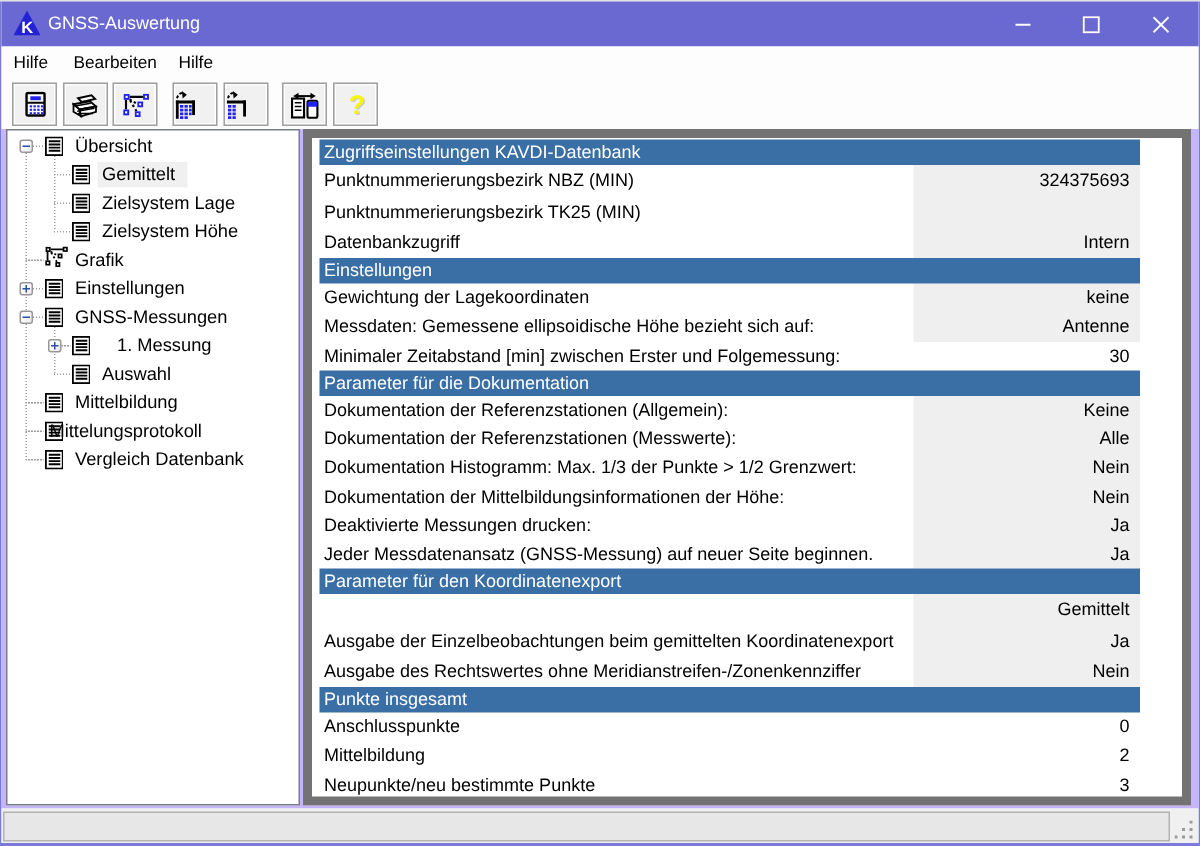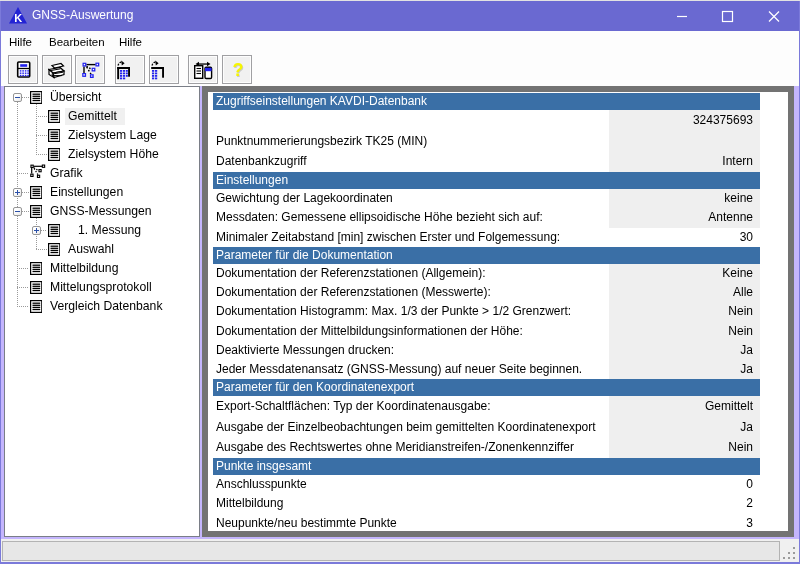--- a/index.html
+++ b/index.html
@@ -301,36 +301,37 @@
     <div class="trow abs" style="top:171.5px">
       <svg class="ticon abs" style="left:25px">
           <use href="#doc"></use>
         </svg>
       <span class="tlabel abs" style="left:45px">Mittelbildung</span>
     </div>
     <div class="trow abs" style="top:190.5px">
       <svg class="ticon abs" style="left:25px">
           <use href="#doc"></use>
         </svg>
-      <span class="tlabel abs" style="left:45px">Mittelungsprotokoll</span>
+      <span class="tlabel abs" style="left:28px">Mittelungsprotokoll</span>
     </div>
     <div class="trow abs" style="top:209.5px">
       <svg class="ticon abs" style="left:25px">
           <use href="#doc"></use>
         </svg>
       <span class="tlabel abs" style="left:45px">Vergleich Datenbank</span>
     </div>
   </div>
   <div id="rightpanel" class="abs">
     <div class="abs" style="left:401px;top:18px;width:151px;height:62px;background:#efefef"></div>
     <div class="abs" style="left:401px;top:97px;width:151px;height:38.7px;background:#efefef"></div>
     <div class="abs" style="left:401px;top:172px;width:151px;height:115px;background:#efefef"></div>
     <div class="abs" style="left:401px;top:304px;width:151px;height:62px;background:#efefef"></div>
     <div class="hdr abs" style="top:1px;height:17px;line-height:17px">Zugriffseinstellungen KAVDI-Datenbank</div>
     <div class="row abs" style="top:18px;height:20.67px;line-height:20.67px">
+        <span class="rlabel">Punktnummerierungsbezirk NBZ (MIN)</span>
         <span class="rval">324375693</span>
       </div>
     <div class="row abs" style="top:38.67px;height:20.67px;line-height:20.67px">
         <span class="rlabel">Punktnummerierungsbezirk TK25 (MIN)</span>
       </div>
     <div class="row abs" style="top:59.34px;height:20.67px;line-height:20.67px">
         <span class="rlabel">Datenbankzugriff</span>
         <span class="rval">Intern</span>
       </div>
     <div class="hdr abs" style="top:80px;height:17px;line-height:17px">Einstellungen</div>
@@ -366,21 +367,20 @@
     <div class="row abs" style="top:248.68px;height:19.17px;line-height:19.17px">
         <span class="rlabel">Deaktivierte Messungen drucken:</span>
         <span class="rval">Ja</span>
       </div>
     <div class="row abs" style="top:267.85px;height:19.17px;line-height:19.17px">
         <span class="rlabel">Jeder Messdatenansatz (GNSS-Messung) auf neuer Seite beginnen.</span>
         <span class="rval">Ja</span>
       </div>
     <div class="hdr abs" style="top:287px;height:17px;line-height:17px">Parameter für den Koordinatenexport</div>
     <div class="row abs" style="top:304px;height:20.67px;line-height:20.67px">
-        <span class="rlabel">Export-Schaltflächen: Typ der Koordinatenausgabe:</span>
         <span class="rval">Gemittelt</span>
       </div>
     <div class="row abs" style="top:324.67px;height:20.67px;line-height:20.67px">
         <span class="rlabel">Ausgabe der Einzelbeobachtungen beim gemittelten Koordinatenexport</span>
         <span class="rval">Ja</span>
       </div>
     <div class="row abs" style="top:345.34px;height:20.67px;line-height:20.67px">
         <span class="rlabel">Ausgabe des Rechtswertes ohne Meridianstreifen-/Zonenkennziffer</span>
         <span class="rval">Nein</span>
       </div>

